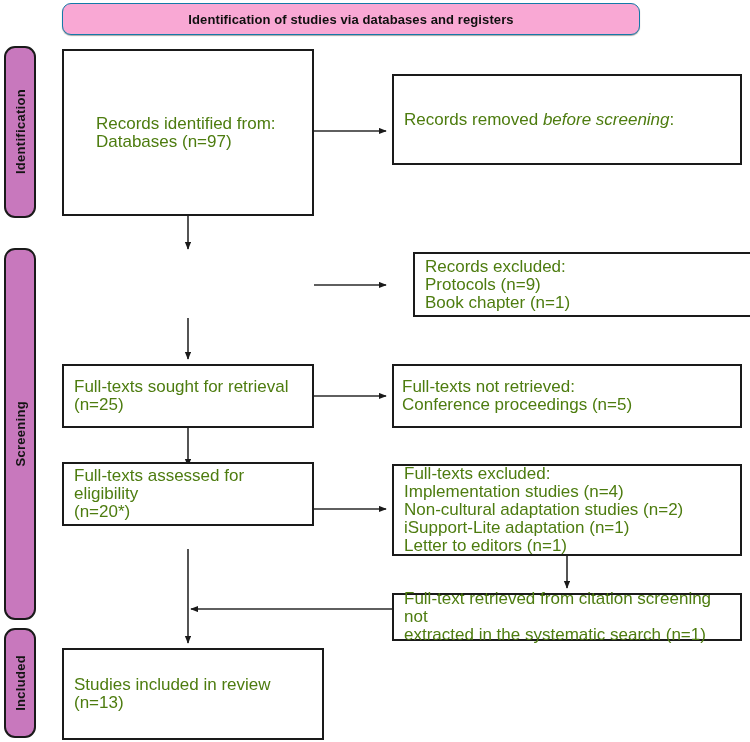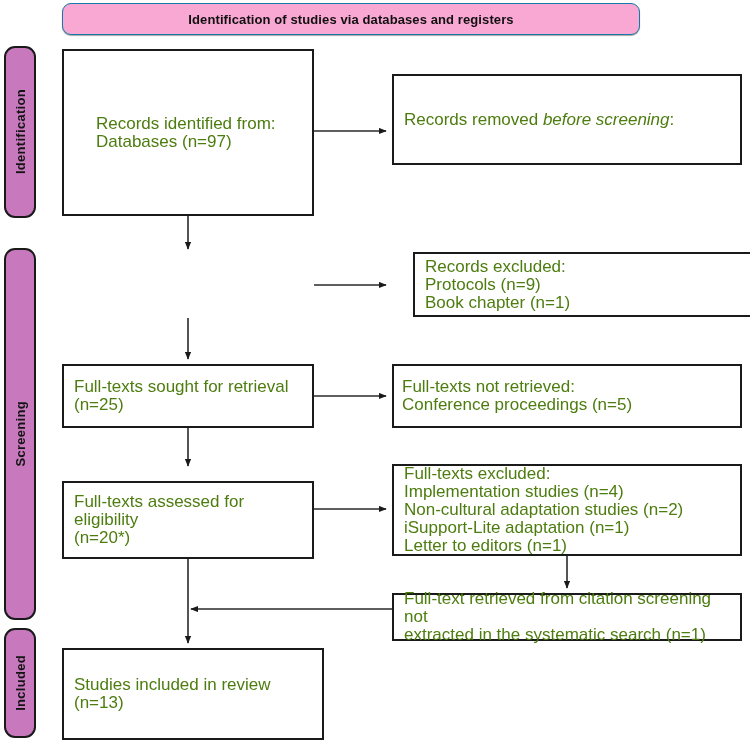--- a/index.html
+++ b/index.html
@@ -87,21 +87,21 @@
     line-height: 18px;
     color: #4d7c0f;
     white-space: pre-line;
   }
   .fbox-text i { font-style: italic; }
 
   
   #box-records-identified { left: 62px;  top: 49px;  width: 252px; height: 167px; padding-left: 32px; }
   #box-records-screened   { left: 62px;  top: 254px; width: 252px; height: 64px; }
   #box-fulltext-sought    { left: 62px;  top: 364px; width: 252px; height: 64px; }
-  #box-fulltext-assessed  { left: 62px;  top: 481px; width: 252px; height: 78px; }
+  #box-fulltext-assessed  { left: 62px;  top: 462px; width: 252px; height: 64px; }
   #box-studies-included   { left: 62px;  top: 648px; width: 262px; height: 92px; }
 
   
   #box-records-removed      { left: 392px; top: 74px;  width: 350px; height: 91px; }
   #box-records-excluded     { left: 413px; top: 252px; width: 350px; height: 65px; }
   #box-fulltext-notretr     { left: 392px; top: 364px; width: 350px; height: 64px; padding-left: 8px; }
   #box-fulltext-excluded    { left: 392px; top: 464px; width: 350px; height: 92px; }
   #box-citation-retrieved   { left: 392px; top: 593px; width: 350px; height: 48px; }
 
   

